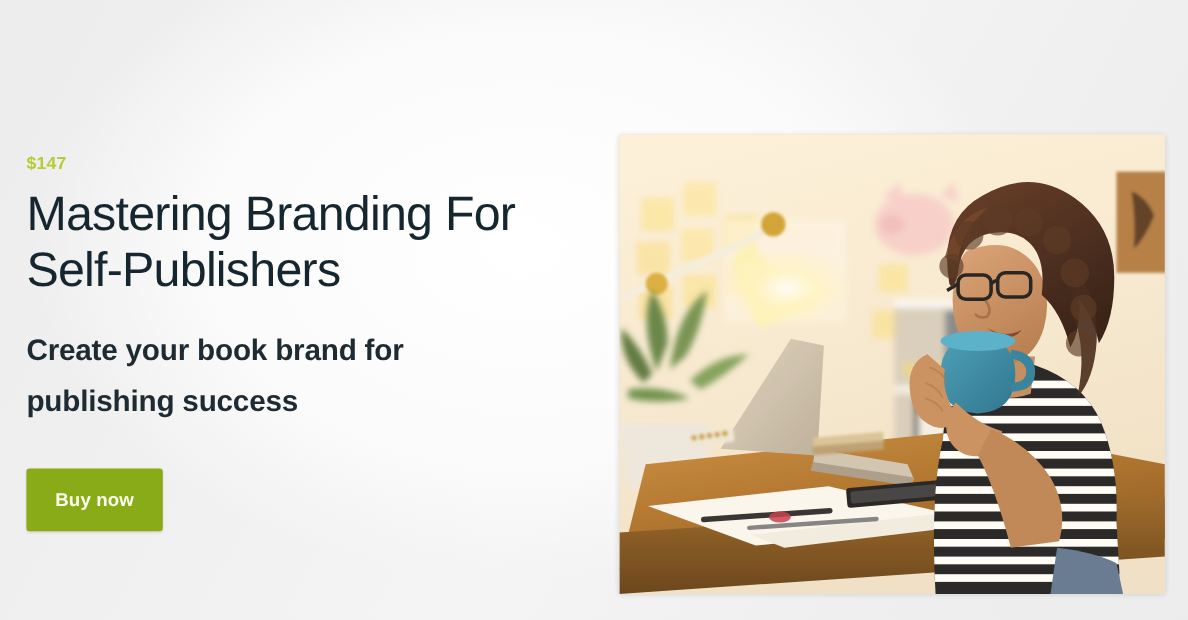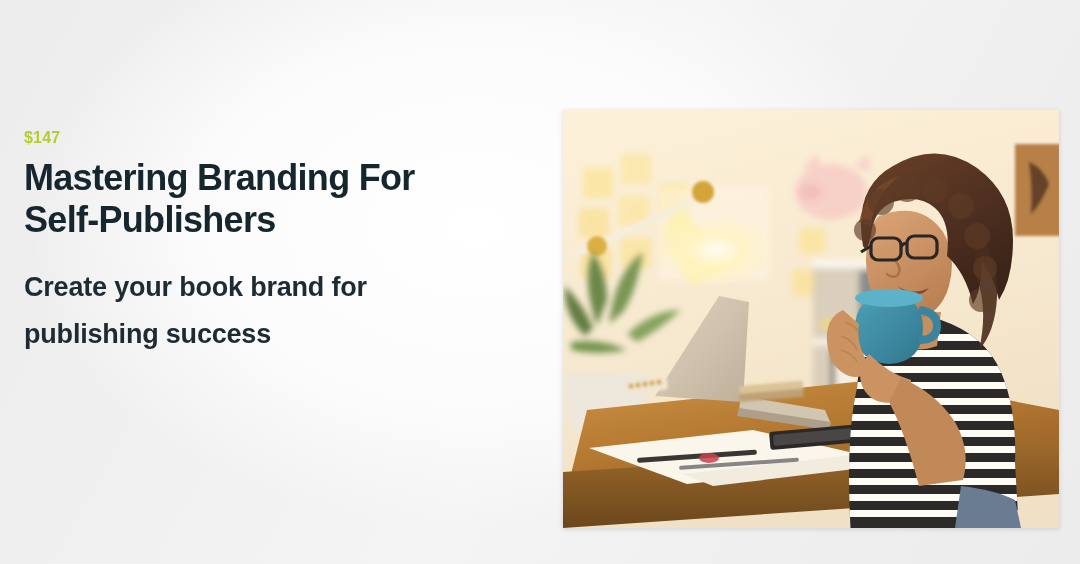--- a/index.html
+++ b/index.html
@@ -11,42 +11,42 @@
   }
 
   body{
     background:
       radial-gradient(ellipse 620px 420px at 44% 40%, #ffffff 0%, #fbfbfb 45%, rgba(251,251,251,0) 72%),
       linear-gradient(118deg, #ededed 0%, #f0f0f0 26%, #f4f4f4 52%, #efefef 78%, #ececec 100%);
   }
 
   .promo-card{
     position:relative;
-    width:1080px; height:444px;
+    width:1080px; height:444px;margin-top:12px;
   }
 
   
   .copy-col{
     position:absolute;
     left:24px; top:130px;
     width:500px;
   }
 
   .price-tag{
     font-size:16px;
     font-weight:bold;
     letter-spacing:.2px;
     color:#b7cb35;
     line-height:1;
     margin-bottom:11px;
   }
 
   .headline{
-    font-size:36px;
-    font-weight:bold;
+    font-size:44px;
+    font-weight:normal;
     line-height:1.17;
     letter-spacing:-0.7px;
     color:#15262f;
     max-width:470px;
   }
 
   .subhead{
     margin-top:23px;
     font-size:27px;
     font-weight:700;
@@ -87,20 +87,21 @@
 <body>
 
 <div class="promo-card">
 
   <div class="copy-col">
     <div class="price-tag">$147</div>
     <h1 class="headline">Mastering Branding For Self-Publishers</h1>
     <p class="subhead">Create your book brand for publishing success</p>
   </div>
 
+  <button class="cta-button">Buy now</button>
 
   <div class="photo-frame">
     <svg viewBox="0 0 496 418" preserveAspectRatio="xMidYMid slice">
       <defs>
         <linearGradient id="wallG" x1="0" y1="0" x2="0.3" y2="1">
           <stop offset="0%" stop-color="#fdf4e2"></stop>
           <stop offset="55%" stop-color="#f7ecd6"></stop>
           <stop offset="100%" stop-color="#efe3cc"></stop>
         </linearGradient>
         <radialGradient id="lampGlow" cx="0.5" cy="0.5" r="0.5">

